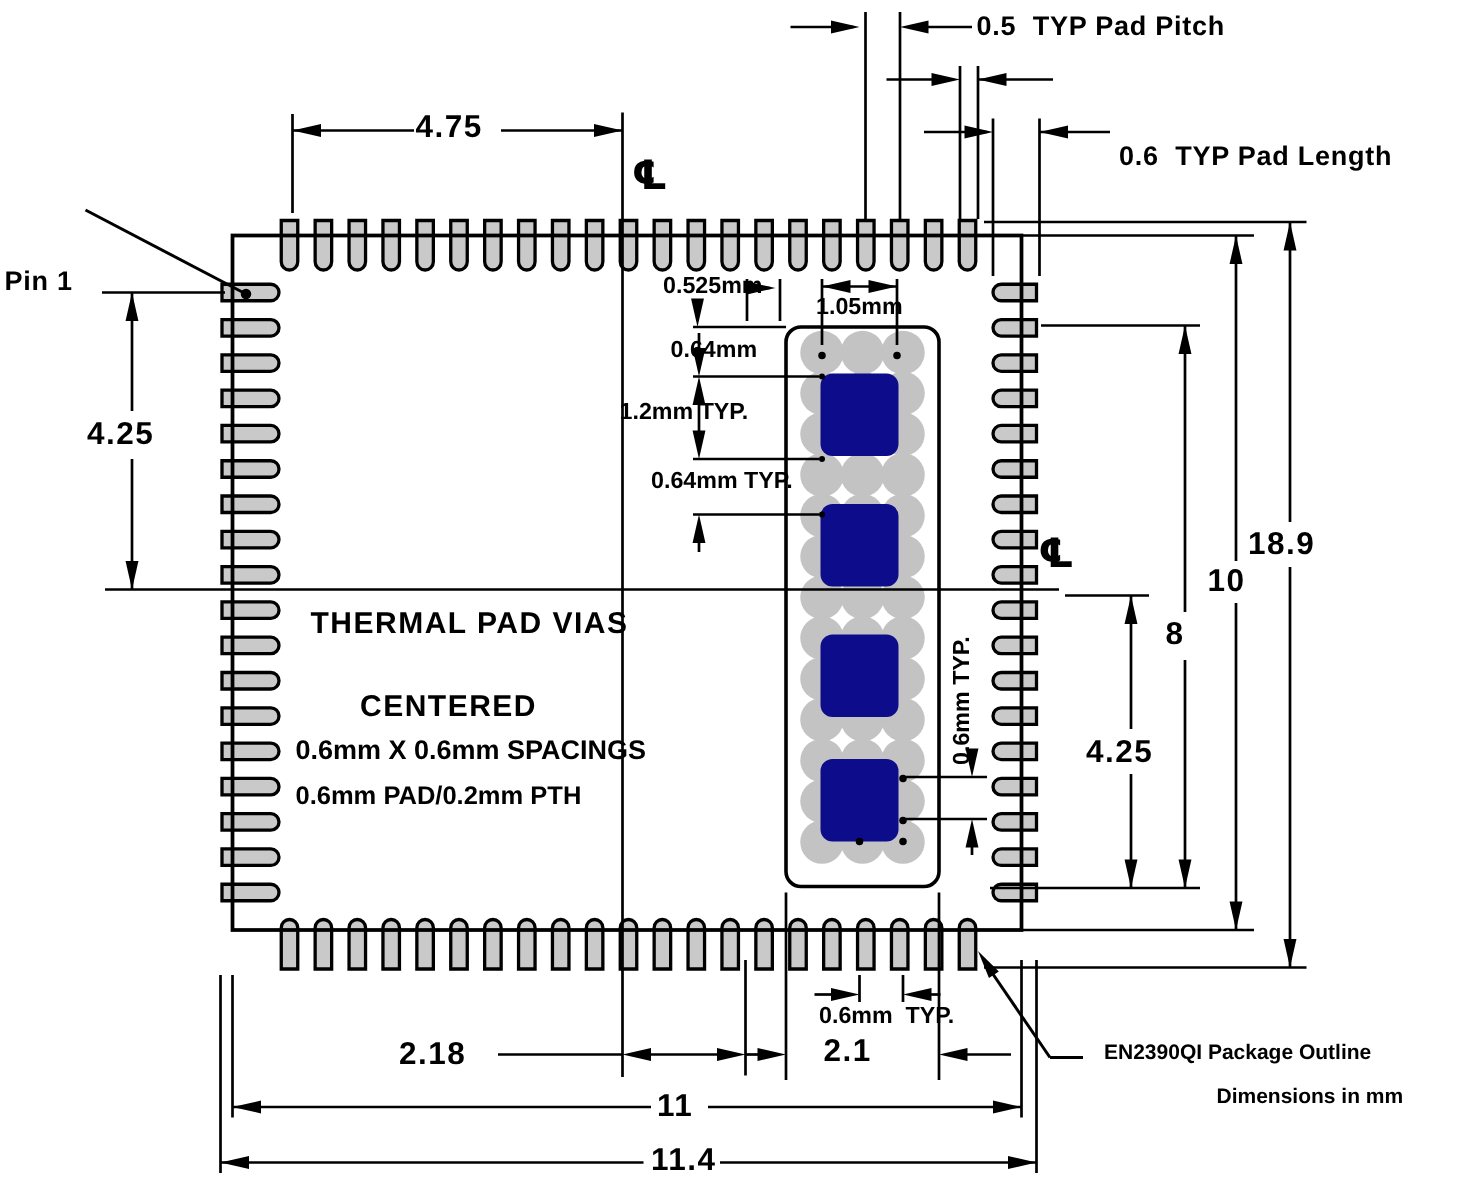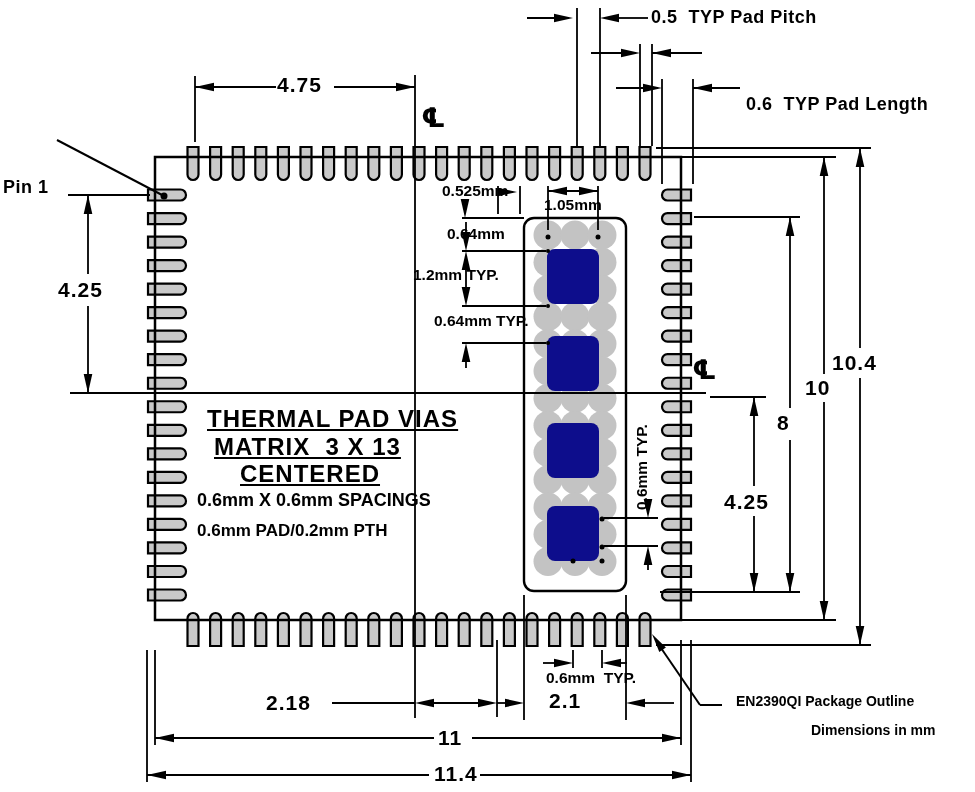--- a/index.html
+++ b/index.html
@@ -5,21 +5,21 @@
   html,body{margin:0;padding:0;background:#fff;}
   #stage{position:relative;width:948px;height:792px;background:#fff;overflow:hidden;
          font-family:"Liberation Sans",sans-serif;}
   #linework{position:absolute;left:0;top:0;}
   .lb{position:absolute;white-space:pre;font-weight:bold;color:#000;line-height:1.05;
       font-family:"Liberation Sans",sans-serif;}
   .dim{font-size:21px;letter-spacing:1px;}
   .toplab{font-size:18px;letter-spacing:.5px;}
   .mmlab{font-size:15.5px;}
   .note{font-size:14px;}
-  .big{font-size:24px;letter-spacing:1px;text-decoration:underline;}
+  .big{font-size:20px;letter-spacing:1px;}
   .cl{font-size:27px;font-family:"DejaVu Sans",sans-serif;font-weight:bold;}
   .vert{transform:rotate(-90deg);transform-origin:0 0;}
 </style>
 </head>
 <body>
 
 <div id="stage">
   <svg id="linework" width="975" height="792">
       <path d="M187.5,147 h11 v27.5 a5.5,5.5 0 0 1 -11,0 z" fill="#c9c9c9" stroke="#000000" stroke-width="2.2"></path>
       <path d="M187.5,646 v-27.5 a5.5,5.5 0 0 1 11,0 v27.5 z" fill="#c9c9c9" stroke="#000000" stroke-width="2.2"></path>
@@ -278,28 +278,27 @@
 
   <div class="lb mmlab" style="left:442px;top:183px;text-align:right;">0.525mm</div>
   <div class="lb mmlab" style="left:544px;top:197px;">1.05mm</div>
   <div class="lb mmlab" style="left:447px;top:226px;">0.64mm</div>
   <div class="lb mmlab" style="left:413px;top:267px;">1.2mm TYP.</div>
   <div class="lb mmlab" style="left:434px;top:313px;">0.64mm TYP.</div>
   <div class="lb mmlab vert" style="left:634px;top:510px;">0.6mm TYP.</div>
   <div class="lb mmlab" style="left:546px;top:670px;">0.6mm  TYP.</div>
 
   <div class="lb big" style="left:207px;top:406px;">THERMAL PAD VIAS</div>
-  <div class="lb big" style="left:214px;top:434px;">MATRIX  3 X 13</div>
   <div class="lb big" style="left:240px;top:461px;">CENTERED</div>
   <div class="lb" style="left:197px;top:491px;font-size:18px;">0.6mm X 0.6mm SPACINGS</div>
   <div class="lb" style="left:197px;top:522px;font-size:17px;">0.6mm PAD/0.2mm PTH</div>
 
   <div class="lb dim" style="left:777px;top:412px;">8</div>
   <div class="lb dim" style="left:805px;top:377px;">10</div>
-  <div class="lb dim" style="left:832px;top:352px;">10.4</div>
+  <div class="lb dim" style="left:832px;top:352px;">18.9</div>
   <div class="lb dim" style="left:724px;top:491px;">4.25</div>
   <div class="lb dim" style="left:266px;top:692px;">2.18</div>
   <div class="lb dim" style="left:549px;top:690px;">2.1</div>
   <div class="lb dim" style="left:438px;top:727px;">11</div>
   <div class="lb dim" style="left:434px;top:763px;">11.4</div>
 
   <div class="lb note" style="left:736px;top:694px;">EN2390QI Package Outline</div>
   <div class="lb note" style="left:811px;top:723px;">Dimensions in mm</div>
 
   <div class="lb cl" style="left:421px;top:104px;">℄</div>

